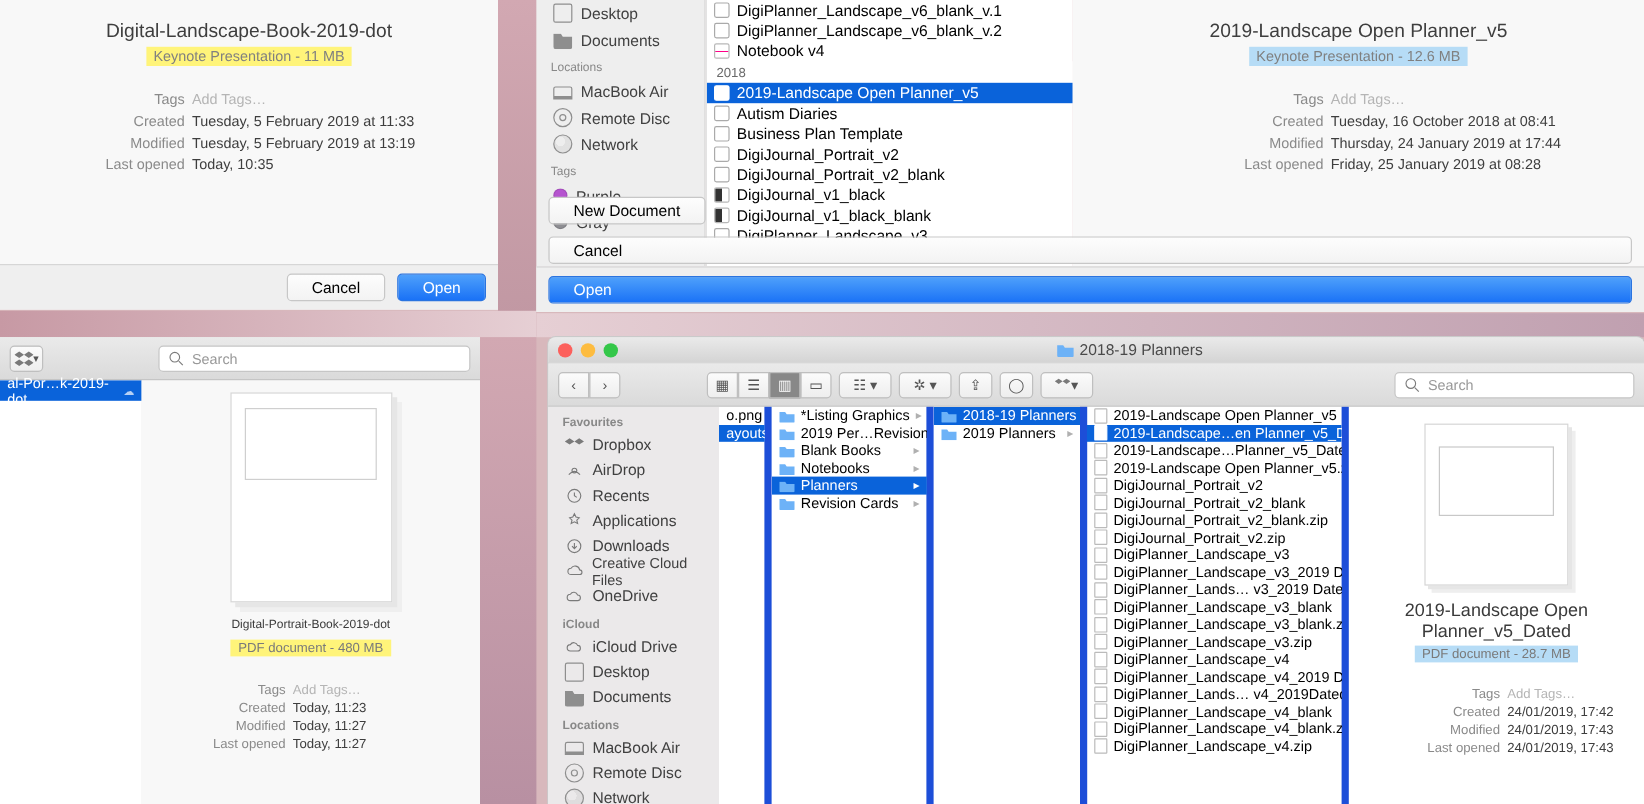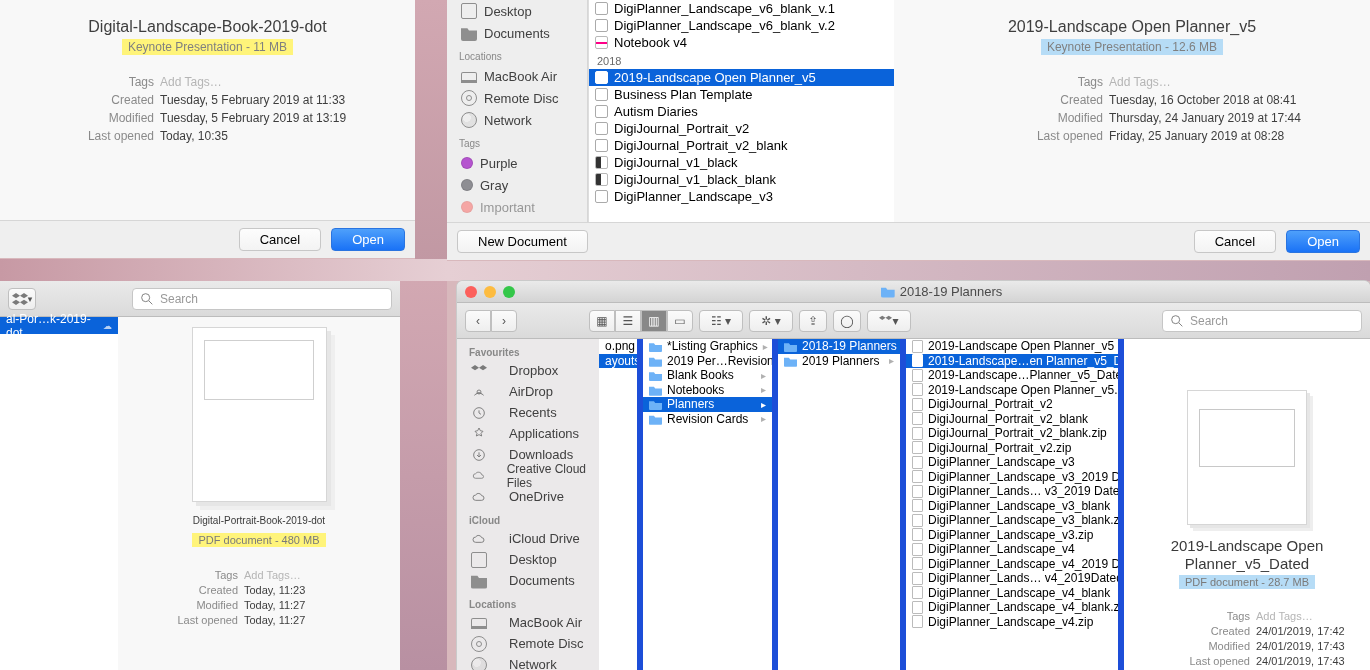--- a/index.html
+++ b/index.html
@@ -54,27 +54,27 @@
   .traffic { display:flex; gap:7px;}
   .dot{width:12px;height:12px;border-radius:50%;} .red{background:#fc605c;} .yel{background:#fdbc40;} .grn{background:#34c749;}
   .wtitle{ flex:1; text-align:center; font-size:13px; color:#4a4a4a; display:flex; align-items:center; justify-content:center; gap:5px;}
   .toolbar{ height:36px; background:linear-gradient(#eaeaea,#dadada); border-bottom:1px solid #bcbcbc; display:flex; align-items:center; padding:0 8px; gap:6px;}
   .tbtn{ height:22px; background:linear-gradient(#fbfbfb,#eee); border:1px solid #bfbfbf; border-radius:4px; display:flex; align-items:center; justify-content:center; font-size:12px; color:#555;}
   .tbtn.seg{border-radius:0;} .seg.first{border-radius:4px 0 0 4px;} .seg.last{border-radius:0 4px 4px 0;} .seg.active{background:#888;color:#fff;}
   .search-box{ flex:1; max-width:200px; margin-left:auto; height:22px; border:1px solid #c6c6c6; border-radius:4px; background:#fff; display:flex; align-items:center; padding:0 6px; font-size:12px; color:#999; gap:5px;}
   .finder-body{display:flex; height:calc(100% - 58px); background:#fff;justify-content:center;}
   .fsidebar{ width:142px; background:#ebe9ea; font-size:13px; overflow-y:auto;}
   .fsb-head{font-size:10px;color:#888;padding:8px 0 2px 12px;font-weight:600;}
-  .fsb-item{display:flex;align-items:center;height:21px;padding-left:14px;gap:22px;color:#404040;}
+  .fsb-item{display:flex;align-items:center;height:21px;padding-left:14px;gap:7px;color:#404040;}
   .fcol{ border-right:6px solid #1d4ed8; font-size:12px; overflow-y:auto;}
   .fcol .frow{display:flex;align-items:center;height:14.5px;padding:0 6px;gap:5px;white-space:nowrap;}
   .fcol .frow.sel{background:#0a63da;color:#fff;}
   .fldr{width:13px;height:11px;background:#6db2f7;border-radius:1px;clip-path:polygon(0 18%,38% 18%,48% 35%,100% 35%,100% 100%,0 100%);flex-shrink:0; margin-top:1px;}
   .fdoc{width:11px;height:13px;background:#fff;border:1px solid #bbb;border-radius:1px;flex-shrink:0;}
-  .preview{ flex:1; padding:14px; font-size:12px; text-align:center;margin-top:37px;}
+  .preview{ flex:1; padding:14px; font-size:12px; text-align:center;}
   .docprev{width:120px;height:135px;margin:0 auto 12px;background:#fff;border:1px solid #d6d6d6;box-shadow:3px 3px 0 #e6e6e6, 6px 6px 0 #eee;padding:18px 10px;}
   .docprev .inner{width:96px;height:58px;border:1px solid #c8c8c8;margin:0 auto;}
   .prev-name{font-size:15px;color:#3a3a3a;line-height:18px;}
   .prev-sub{display:inline-block;font-size:11px;color:#7a7a7a;margin-top:2px;padding:1px 6px;}
   .prev-meta{margin-top:20px;font-size:11px;}
   .prev-meta .meta-row{line-height:15px;}
   .prev-meta .meta-label{width:118px;}
 
   
   .ll-top{ position:absolute; background:#ececec;}
@@ -183,25 +183,25 @@
       <span class="fi key"></span>
       <span>Notebook v4</span>
     </div>
   <div class="sect">2018</div>
   <div class="row sel">
       <span class="fi key2" style="border-color:#fff"></span>
       <span>2019-Landscape Open Planner_v5</span>
     </div>
   <div class="row">
       <span class="fi key2"></span>
+      <span>Autism Diaries</span>
+    </div>
+  <div class="row">
+      <span class="fi key2"></span>
       <span>Business Plan Template</span>
-    </div>
-  <div class="row">
-      <span class="fi key2"></span>
-      <span>Autism Diaries</span>
     </div>
   <div class="row">
       <span class="fi key2"></span>
       <span>DigiJournal_Portrait_v2</span>
     </div>
   <div class="row">
       <span class="fi key2"></span>
       <span>DigiJournal_Portrait_v2_blank</span>
     </div>
   <div class="row">
@@ -237,21 +237,21 @@
         <div class="meta-value">Thursday, 24 January 2019 at 17:44</div>
       </div>
     <div class="meta-row">
         <div class="meta-label" style="width:215px">Last opened</div>
         <div class="meta-value">Friday, 25 January 2019 at 08:28</div>
       </div>
   </div>
 </div>
 
 <div class="panel" style="left:447px;top:222px;width:923px;height:38px;">
-  <div class="button-bar" style="position:relative;border-top:1px solid #d6d6d6;height:38px;">
+  <div class="button-bar" style="position:relative;border-top:1px solid #d6d6d6;height:38px;flex-direction:column;">
     <div class="btn btn-left">New Document</div>
     <div class="btn">Cancel</div>
     <div class="btn btn-primary">Open</div>
   </div>
 </div>
 
 <div class="ll-top" style="left:0;top:281px;width:400px;height:389px;">
   <div class="ll-tool">
     <div class="tbtn" style="width:28px">
         <svg class="ico-svg drop-ico" viewBox="0 0 24 24">

